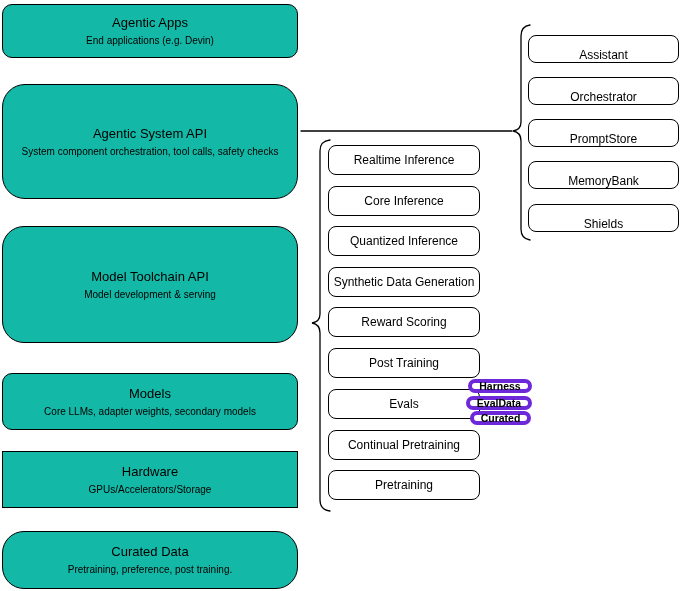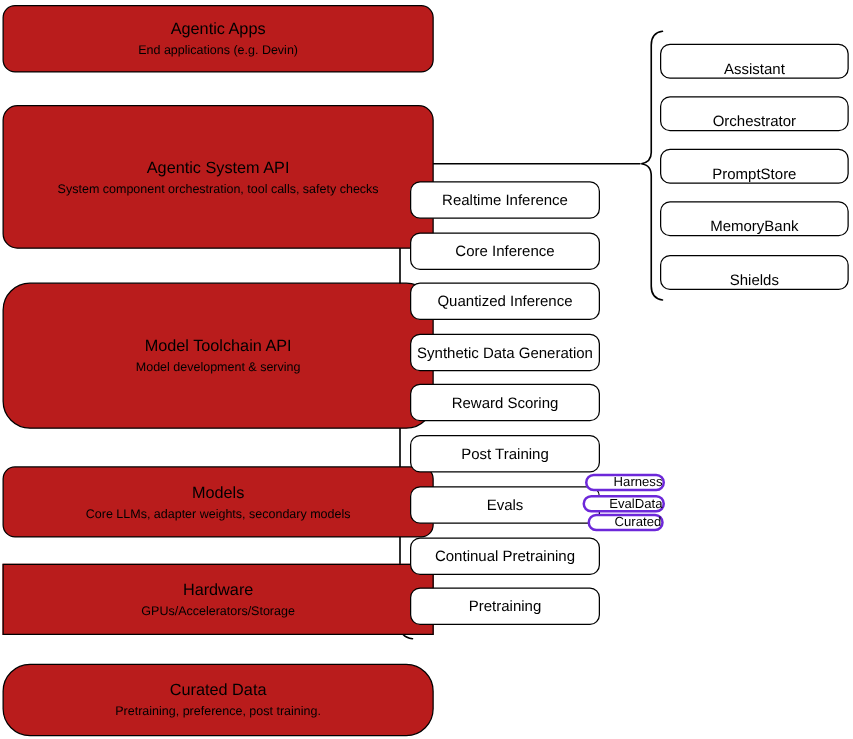--- a/index.html
+++ b/index.html
@@ -3,61 +3,61 @@
 <meta charset="utf-8">
 <style>
   html,body{margin:0;padding:0;background:#fff;}
   .canvas{
     position:relative;width:682px;height:591px;background:#ffffff;
     font-family:"Liberation Sans", sans-serif;color:#000;overflow:hidden;
   }
   .overlay{position:absolute;left:0;top:0;width:682px;height:591px;pointer-events:none;}
   
   .lbox{
-    position:absolute;left:2px;width:345px;border:1px solid #000;background:#b91c1c;
+    position:absolute;left:2px;width:296px;border:1px solid #000;background:#14b8a6;
     display:flex;flex-direction:column;justify-content:center;align-items:center;
     text-align:center;box-sizing:border-box;
   }
   .btitle{font-size:13px;line-height:16px;}
   .bsub{font-size:10px;line-height:13px;margin-top:3px;}
   
   .mbox{
     position:absolute;left:328px;width:152px;height:30px;border:1px solid #000;
     border-radius:8px;background:#fff;display:flex;align-items:center;justify-content:center;
     font-size:12px;white-space:nowrap;box-sizing:border-box;
   }
   
   .rbox{
     position:absolute;left:528px;width:151px;height:28px;border:1px solid #000;
     border-radius:8px;background:#fff;display:flex;align-items:flex-end;justify-content:center;
     font-size:12px;white-space:nowrap;box-sizing:border-box;z-index:2;
   }
   
   .pill{
-    position:absolute;border:2px solid #6d28d9;border-radius:8px;background:#fff;
-    display:flex;align-items:center;justify-content:flex-end;font-size:10.5px;
-    white-space:nowrap;box-sizing:border-box;z-index:3;
+    position:absolute;border:4px solid #6d28d9;border-radius:8px;background:#fff;
+    display:flex;align-items:center;justify-content:center;font-size:10.5px;
+    white-space:nowrap;box-sizing:border-box;z-index:3;font-weight:bold;
   }
 </style>
 </head>
 <body>
 
 <div class="canvas">
 
   <svg class="overlay" width="682" height="591" viewBox="0 0 682 591" fill="none" stroke="#000000" stroke-width="1.3" stroke-linecap="round">
     <path d="M301,131 L512,131"></path>
     <path d="M530,25 C523,26 521,30 521,36 L521,122 C521,127 519,130 513,131 C519,132 521,135 521,141 L521,229 C521,235 523,239 530,240"></path>
     <path d="M330,140 C322,141 320,145 320,151 L320,314 C320,319 318,322 312,323 C318,324 320,327 320,333 L320,500 C320,505 322,510 330,511"></path>
   </svg>
 
   <div class="lbox" style="top:4px;height:54px;border-radius:10px">
     <div class="btitle">Agentic Apps</div>
     <div class="bsub">End applications (e.g. Devin)</div>
   </div>
-  <div class="lbox" style="top:84px;height:115px;border-radius:12px">
+  <div class="lbox" style="top:84px;height:115px;border-radius:23px">
     <div class="btitle">Agentic System API</div>
     <div class="bsub">System component orchestration, tool calls, safety checks</div>
   </div>
   <div class="lbox" style="top:226px;height:117px;border-radius:22px">
     <div class="btitle">Model Toolchain API</div>
     <div class="bsub">Model development &amp; serving</div>
   </div>
   <div class="lbox" style="top:373px;height:57px;border-radius:10px">
     <div class="btitle">Models</div>
     <div class="bsub">Core LLMs, adapter weights, secondary models</div>

